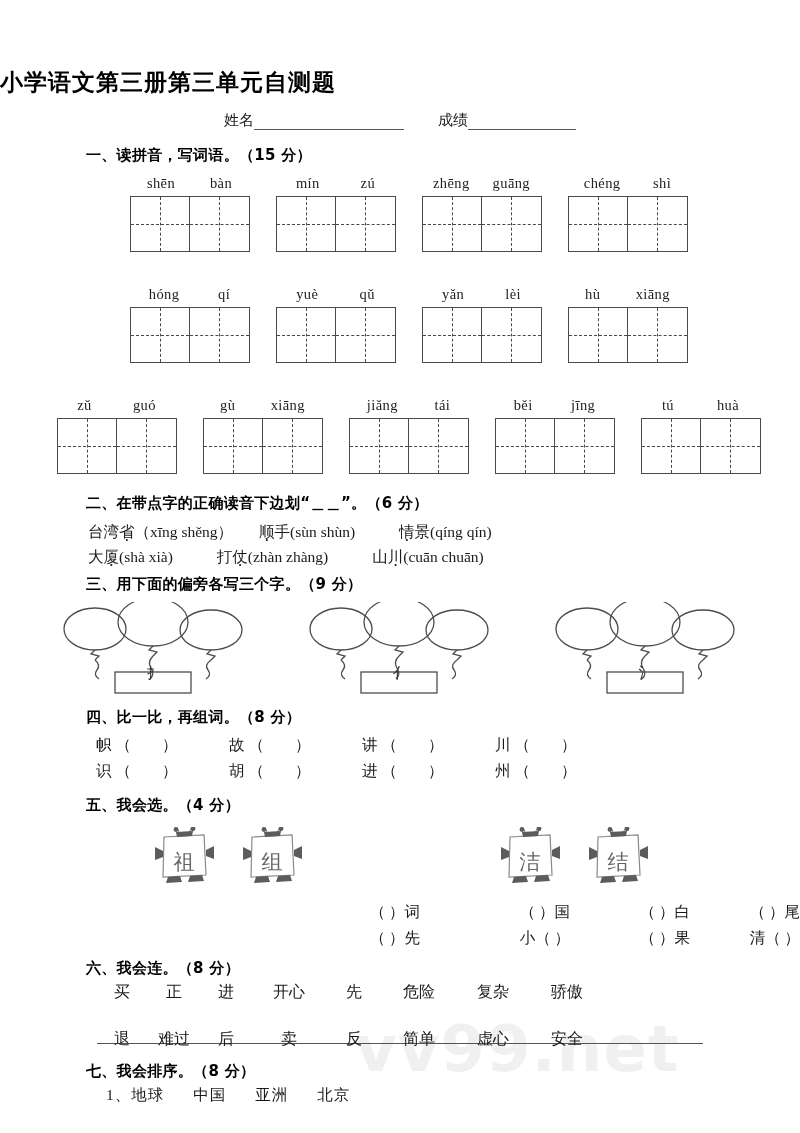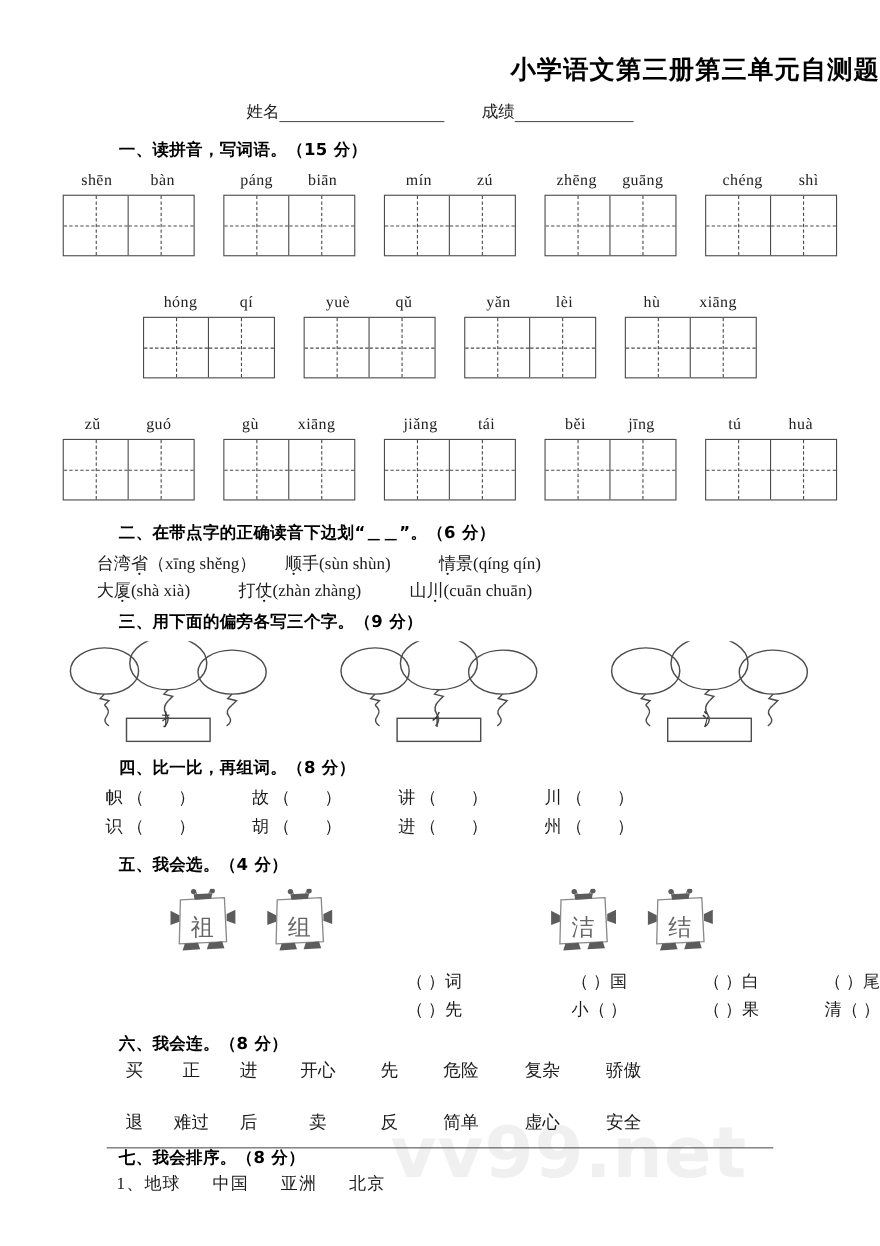--- a/index.html
+++ b/index.html
@@ -27,26 +27,26 @@
     color: #f0f0f0;
     letter-spacing: 1px;
     user-select: none;
     z-index: 0;
   }
 
   .content { position: relative; z-index: 2; }
 
   
   .title {
-    text-align: right;
+    text-align: left;
     font-size: 23px;
     font-weight: bold;
     font-family: "DejaVu Sans", sans-serif;
     letter-spacing: 1px;
-    padding-top: 48px;
+    padding-top: 67px;
     color: #000;
   }
   .idline {
     display: flex;
     justify-content: center;
     align-items: flex-end;
     gap: 34px;
     margin-top: 13px;
     font-size: 15px;
   }
@@ -54,21 +54,21 @@
   .idfield .lbl { white-space: nowrap; }
   .rule-long { display:inline-block; width: 150px; border-bottom: 1.4px solid #555; height: 15px; }
   .rule-short { display:inline-block; width: 108px; border-bottom: 1.4px solid #555; height: 15px; }
 
   
   .sec-head {
     font-family: "DejaVu Sans", sans-serif;
     font-weight: bold;
     font-size: 15px;
     color: #000;
-    margin-left: 108px;
+    margin-left: 86px;
     letter-spacing: 0.3px;
   }
 
   
   .pyblock { margin-top: 10px; padding-left: 17px; }
   .pyrow {
     display: flex;
     justify-content: center;
     gap: 26px;
     margin-bottom: 4px;
@@ -214,30 +214,20 @@
     </div>
 
     <div class="sec-head" style="margin-top:16px;">一、读拼音，写词语。（15 分）</div>
 
     <div class="pyblock" id="s1-rows">
         <div class="pyrow">
           <div class="pygroup">
             <div class="pysyls">
               <span>shēn</span>
               <span>bàn</span>
-            </div>
-            <div class="tzg">
-              <div class="cell"></div>
-              <div class="cell"></div>
-            </div>
-          </div>
-          <div class="pygroup">
-            <div class="pysyls">
-              <span>páng</span>
-              <span>biān</span>
             </div>
             <div class="tzg">
               <div class="cell"></div>
               <div class="cell"></div>
             </div>
           </div>
           <div class="pygroup">
             <div class="pysyls">
               <span>mín</span>
               <span>zú</span>

